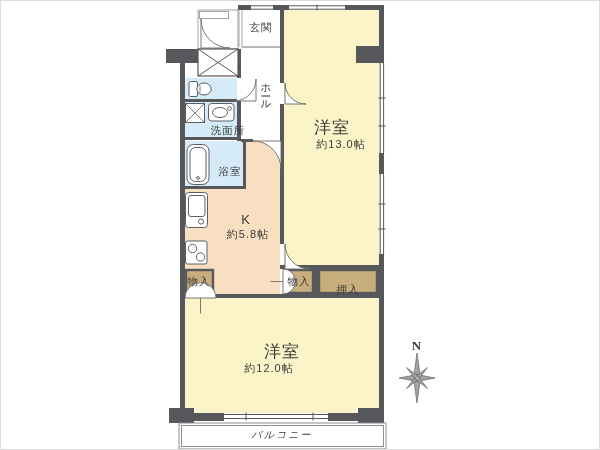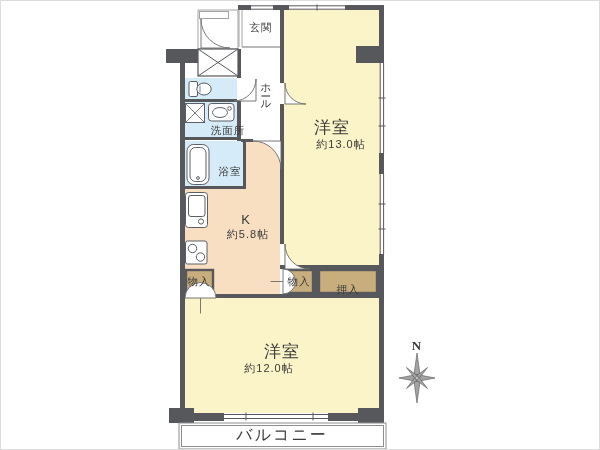--- a/index.html
+++ b/index.html
@@ -14,21 +14,21 @@
     color:#3a3a3a;white-space:nowrap;line-height:1;letter-spacing:1px;
     font-family:"Liberation Sans","DejaVu Sans",sans-serif;
   }
   .lbl-vert{
     writing-mode:vertical-rl;text-orientation:mixed;
     transform:translate(-50%,-50%);letter-spacing:2px;
   }
   .fs-room{font-size:17px;font-family:Liberation Mono, monospace;}
   .fs-sub{font-size:11px;}
   .fs-small{font-size:10.5px;}
-  .fs-balcony{font-size:16px;letter-spacing:2px;}
+  .fs-balcony{font-size:10px;letter-spacing:2px;font-style:italic;}
   .fs-k{font-size:13px;}
   .fs-n{font-size:13px;font-weight:bold;font-family:"Liberation Serif","DejaVu Serif",serif;}
   
   .f-yellow{fill:var(--room-yellow,#FAF4C8);}
   .f-peach{fill:var(--kitchen-peach,#F8DFC2);}
   .f-blue{fill:var(--wet-blue,#D5EBF7);}
   .f-tan{fill:var(--closet-tan,#C8AE7D);}
   .f-wall{fill:var(--wall-gray,#57585B);}
   .s-wall{stroke:var(--wall-gray,#57585B);}
 </style>

